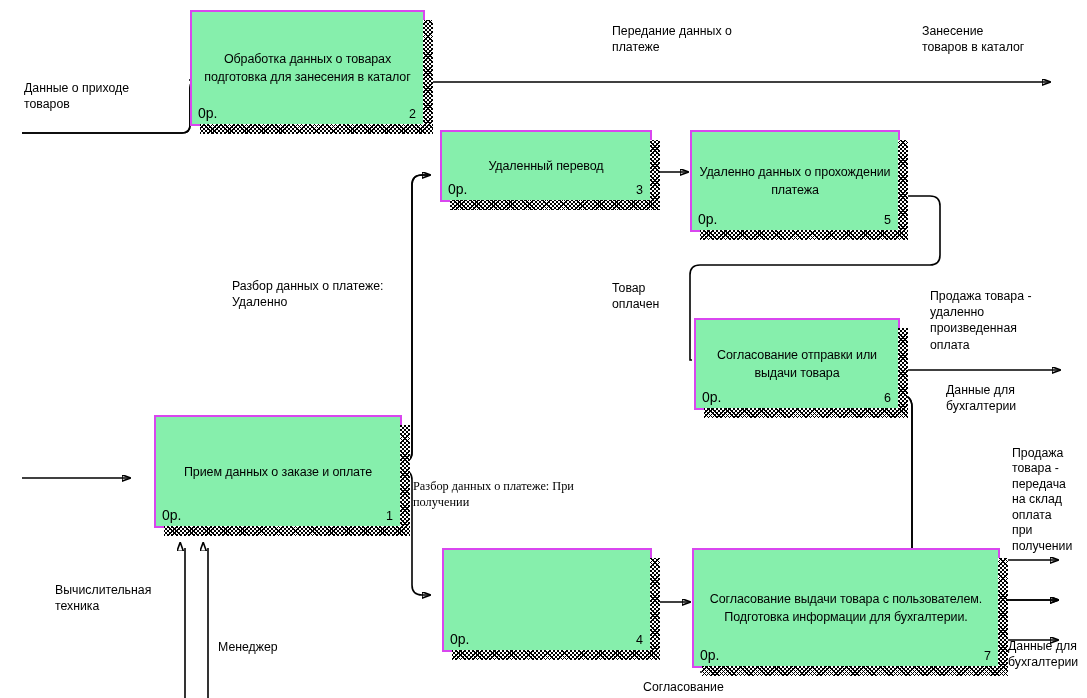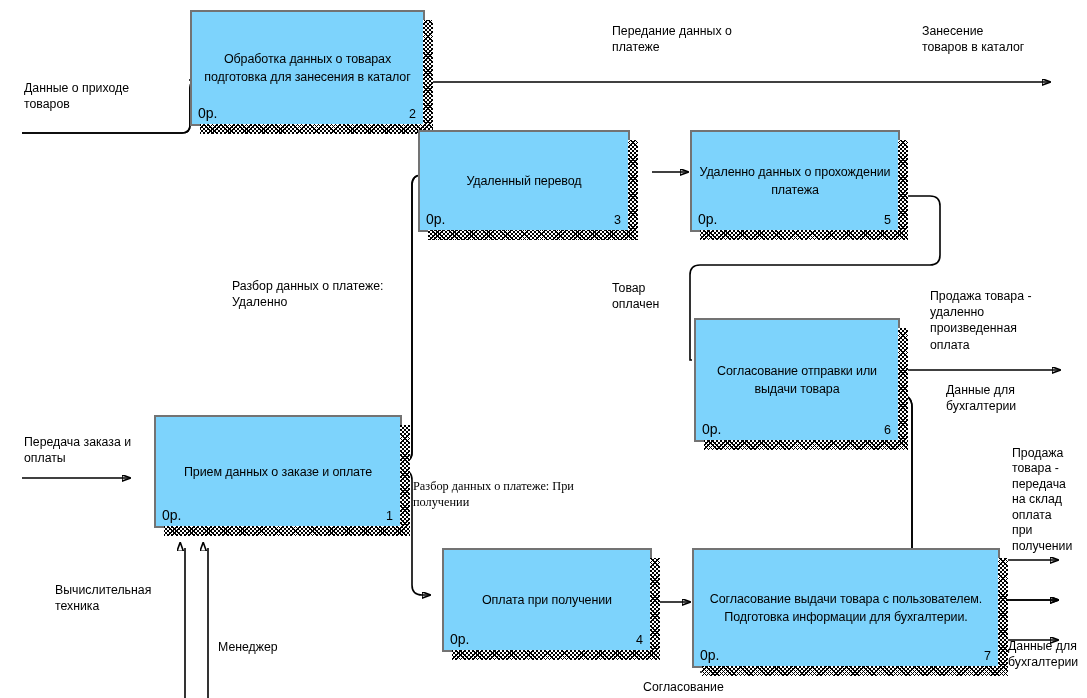--- a/index.html
+++ b/index.html
@@ -11,22 +11,22 @@
     position:relative;
     width:1087px;
     height:698px;
     background:#ffffff;
     overflow:hidden;
   }
   
   .proc{
     position:absolute;
     box-sizing:border-box;
-    border:2px solid #737373;
-    background:#7dd3fc;
+    border:2px solid #d946ef;
+    background:#86efac;
     z-index:5;
   }
   .proc .shadow-r{
     position:absolute;
     top:8px; right:-10px;
     width:10px; bottom:-10px;
     background-image:
       repeating-linear-gradient(45deg,#000 0 1px,transparent 1px 3px),
       repeating-linear-gradient(-45deg,#000 0 1px,transparent 1px 3px);
     background-color:#fff;
@@ -159,40 +159,40 @@
     <div class="shadow-r"></div>
     <div class="shadow-b"></div>
     <div class="fold"></div>
     <div class="title">Обработка данных о товарах
 подготовка для
 занесения в каталог</div>
     <div class="cost">0р.</div>
     <div class="num">2</div>
   </div>
 
-  <div class="proc" style="left:418px; top:130px; width:212px; height:102px;">
+  <div class="proc" style="left:440px; top:130px; width:212px; height:72px;">
     <div class="shadow-r"></div>
     <div class="shadow-b"></div>
     <div class="fold"></div>
     <div class="title">Удаленный перевод</div>
     <div class="cost">0р.</div>
     <div class="num">3</div>
   </div>
 
   <div class="proc" style="left:690px; top:130px; width:210px; height:102px;">
     <div class="shadow-r"></div>
     <div class="shadow-b"></div>
     <div class="fold"></div>
     <div class="title">Удаленно данных о
 прохождении платежа</div>
     <div class="cost">0р.</div>
     <div class="num">5</div>
   </div>
 
-  <div class="proc" style="left:694px; top:318px; width:206px; height:124px;padding-left:44px;">
+  <div class="proc" style="left:694px; top:318px; width:206px; height:92px;padding-left:44px;">
     <div class="shadow-r"></div>
     <div class="shadow-b"></div>
     <div class="fold"></div>
     <div class="title">Согласование отправки
 или выдачи товара</div>
     <div class="cost">0р.</div>
     <div class="num">6</div>
   </div>
 
   <div class="proc" style="left:132px; top:415px; width:248px; height:113px;margin-left:22px;">
@@ -201,21 +201,20 @@
     <div class="fold"></div>
     <div class="title">Прием данных о заказе и оплате</div>
     <div class="cost">0р.</div>
     <div class="num">1</div>
   </div>
 
   <div class="proc" style="left:442px; top:548px; width:210px; height:104px;">
     <div class="shadow-r"></div>
     <div class="shadow-b"></div>
     <div class="fold"></div>
-    <div class="title">Оплата при получении</div>
     <div class="cost">0р.</div>
     <div class="num">4</div>
   </div>
 
   <div class="proc" style="left:692px; top:548px; width:308px; height:120px;">
     <div class="shadow-r"></div>
     <div class="shadow-b"></div>
     <div class="fold"></div>
     <div class="title">Согласование выдачи товара
 с пользователем. Подготовка информации
@@ -240,22 +239,20 @@
 оплачен</div>
 
   <div class="lbl" style="left:930px; top:288px;">Продажа товара -
 удаленно
 произведенная
 оплата</div>
 
   <div class="lbl" style="left:946px; top:382px;">Данные для
 бухгалтерии</div>
 
-  <div class="lbl" style="left:24px; top:434px;">Передача заказа и
-оплаты</div>
 
   <div class="lbl" style="left:413px; top:478px;font-family:Liberation Serif, serif;">Разбор данных о платеже: При
 получении</div>
 
   <div class="lbl" style="left:1012px; top:446px; line-height:1.26;">Продажа
 товара -
 передача
 на склад
 оплата
 при

